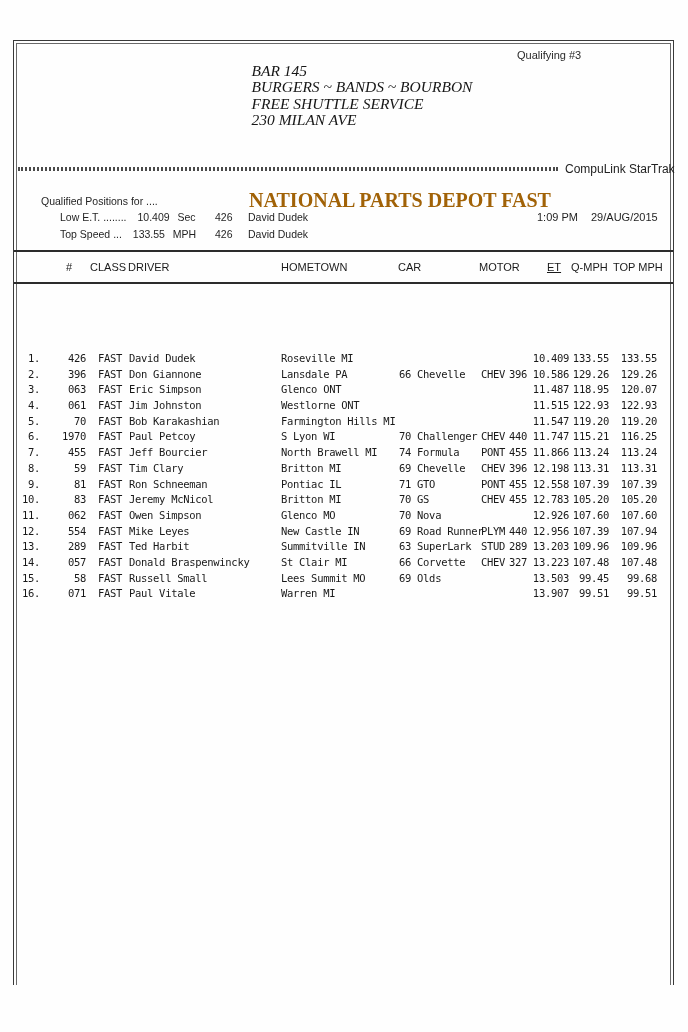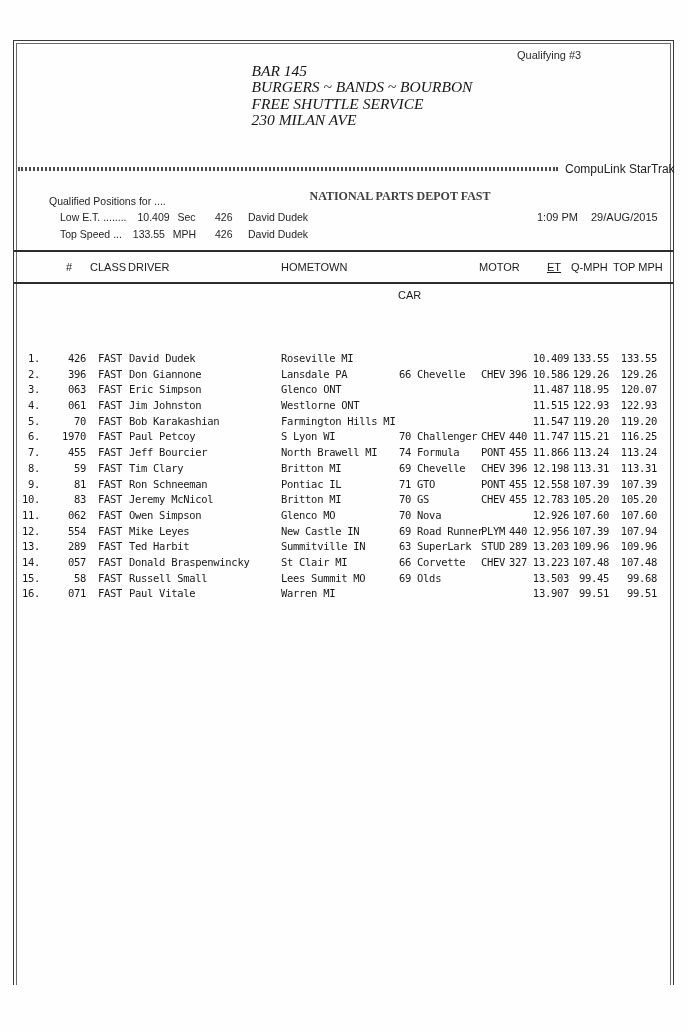--- a/index.html
+++ b/index.html
@@ -30,51 +30,51 @@
     font-family: "Liberation Serif", serif; font-style: italic;
     font-size: 15.5px; line-height: 16.3px; color: #161616; white-space: nowrap;
   }
 
   .sep-line {
     position: absolute; left: 18px; top: 167px; width: 540px; height: 3px;
     border-top: 2px dotted #4a4a4a; border-bottom: 2px dotted #4a4a4a;
   }
   .system-label { position: absolute; left: 565px; top: 162px; font-size: 12px; color: #222; white-space: nowrap; }
 
-  .qual-pos-label { position: absolute; left: 49px; top: 195px; font-size: 10.5px; }
+  .qual-pos-label { position: absolute; left: 41px; top: 195px; font-size: 10.5px; }
   .stat-line { position: absolute; left: 60px; font-size: 10.5px; white-space: nowrap; }
   .stat-line.low-et { top: 211px; }
   .stat-line.top-speed { top: 228px; }
   .stat-line .stat-value { margin-left: 8px; }
   .stat-line .stat-unit { margin-left: 5px; }
   .stat-car { position: absolute; left: 215px; font-size: 10.5px; }
   .stat-driver { position: absolute; left: 248px; font-size: 10.5px; }
   .stat-car.low-et, .stat-driver.low-et { top: 211px; }
   .stat-car.top-speed, .stat-driver.top-speed { top: 228px; }
 
   .category-title {
     position: absolute; left: 400px; top: 189px; transform: translateX(-50%);
-    font-family: "Liberation Serif", serif; font-weight: bold; font-size: 12px;
-    color: #404040; white-space: nowrap;
+    font-family: "Liberation Serif", serif; font-weight: bold; font-size: 20px;
+    color: #a16207; white-space: nowrap;
   }
   .time { position: absolute; left: 537px; top: 211px; font-size: 11px; }
   .date { position: absolute; left: 591px; top: 211px; font-size: 11px; }
 
   .rule { position: absolute; left: 14px; width: 659px; height: 2px;
           border-top: 1.5px solid #2c2c2c; border-bottom: 1.5px solid #2c2c2c; }
   .rule-1 { top: 250px; }
   .rule-2 { top: 282px; }
 
   .table-header { position: absolute; top: 261px; left: 0; width: 688px; height: 14px; font-size: 11px; color: #1a1a1a; }
   .table-header span { position: absolute; white-space: nowrap; }
   .h-num { left: 66px; }
   .h-class { left: 90px; }
   .h-driver { left: 128px; }
   .h-hometown { left: 281px; }
-  .h-car { left: 398px; margin-top: 28px; }
+  .h-car { left: 398px; }
   .h-motor { left: 479px; }
   .h-et { left: 547px; text-decoration: underline; }
   .h-qmph { left: 571px; }
   .h-topmph { left: 613px; }
 
   .event-title {
     position: absolute; left: 392px; top: 313px; transform: translateX(-50%);
     font-family: "Liberation Serif", serif; font-weight: bold; font-size: 17.5px;
     color: #111; white-space: nowrap;
   }

